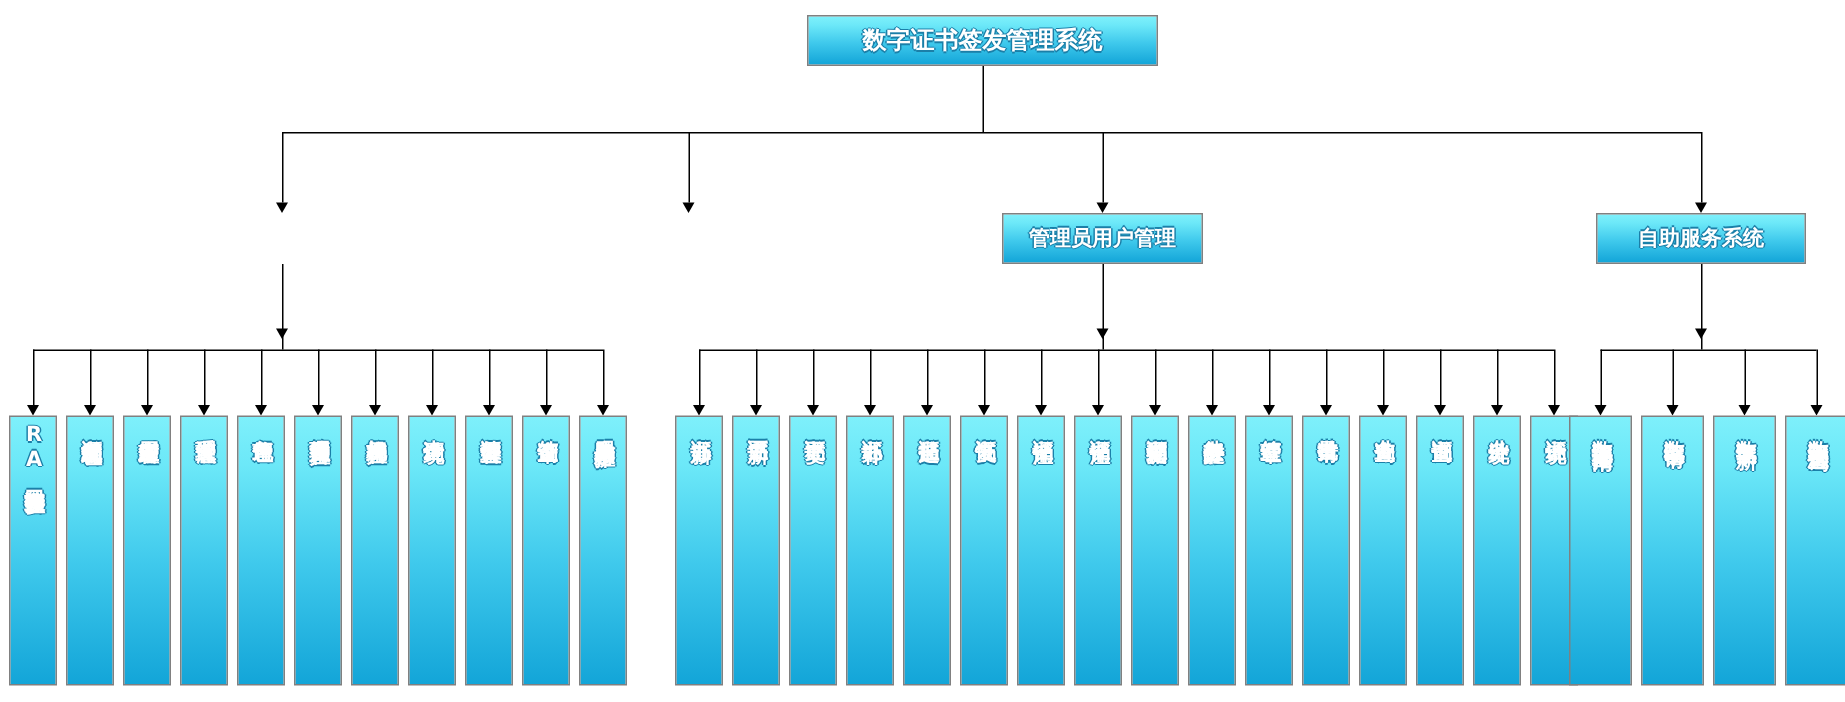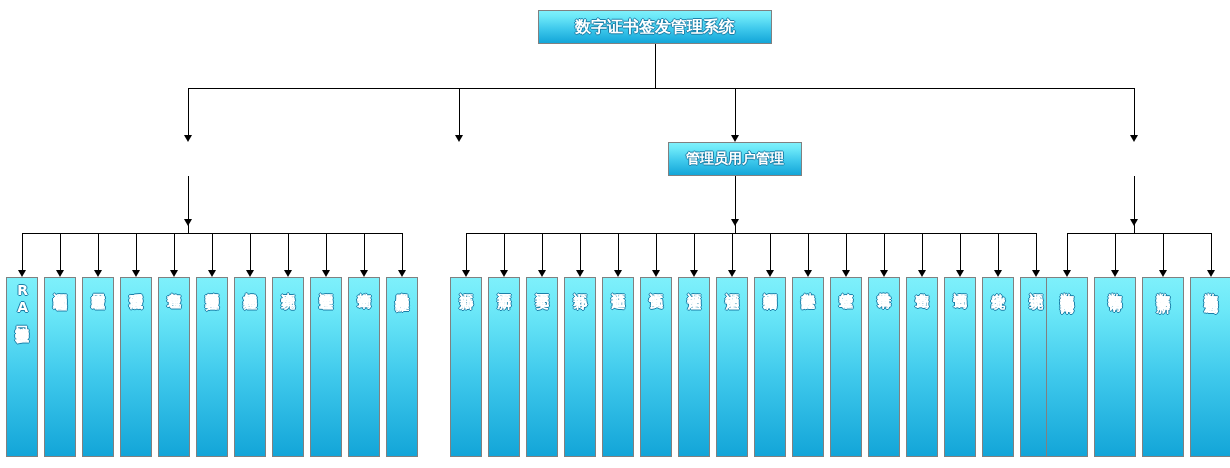--- a/index.html
+++ b/index.html
@@ -92,20 +92,23 @@
     <div class="arrow" style="left: 184px; top: 135px;"></div>
     <div class="line-v" style="left: 459px; top: 88px; height: 47px;"></div>
     <div class="arrow" style="left: 455px; top: 135px;"></div>
     <div class="line-v" style="left: 735px; top: 88px; height: 47px;"></div>
     <div class="arrow" style="left: 731px; top: 135px;"></div>
     <div class="node level2" style="left: 668px; top: 142px; width: 134px; height: 34px;">
       <span>管理员用户管理</span>
     </div>
     <div class="line-v" style="left: 1134px; top: 88px; height: 47px;"></div>
     <div class="arrow" style="left: 1130px; top: 135px;"></div>
+    <div class="node level2" style="left: 1064px; top: 142px; width: 140px; height: 34px;">
+      <span>自助服务系统</span>
+    </div>
     <div class="line-v" style="left: 188px; top: 176px; height: 57px;"></div>
     <div class="arrow" style="left: 184px; top: 219px;"></div>
     <div class="line-h" style="left: 22px; top: 233px; width: 380px;"></div>
     <div class="line-v" style="left: 22px; top: 233px; height: 37px;"></div>
     <div class="arrow" style="left: 18px; top: 270px;"></div>
     <div class="node leaf" style="left: 6px; top: 277px; width: 32px; height: 180px;">
       <span class="vtext">RA接口参数管理</span>
     </div>
     <div class="line-v" style="left: 60px; top: 233px; height: 37px;"></div>
     <div class="arrow" style="left: 56px; top: 270px;"></div>

